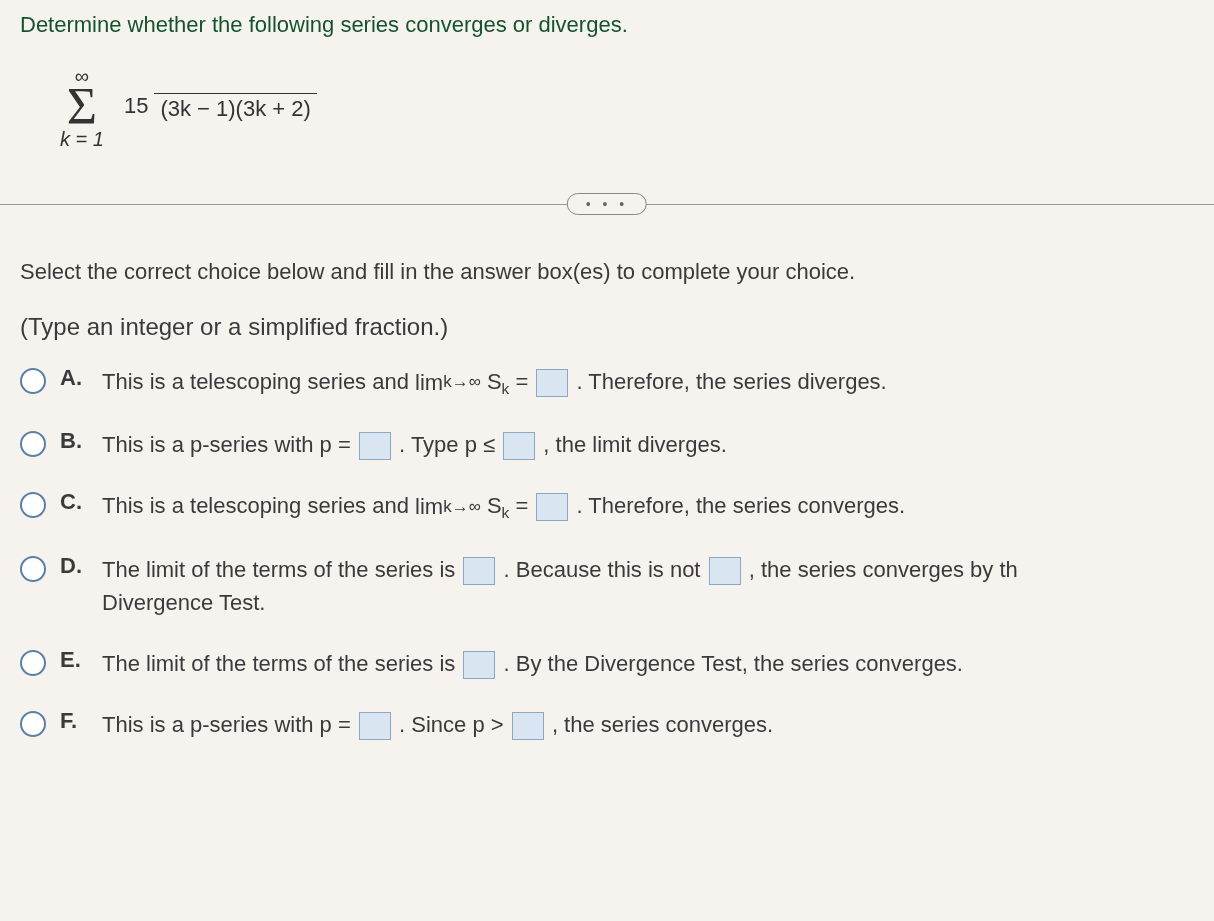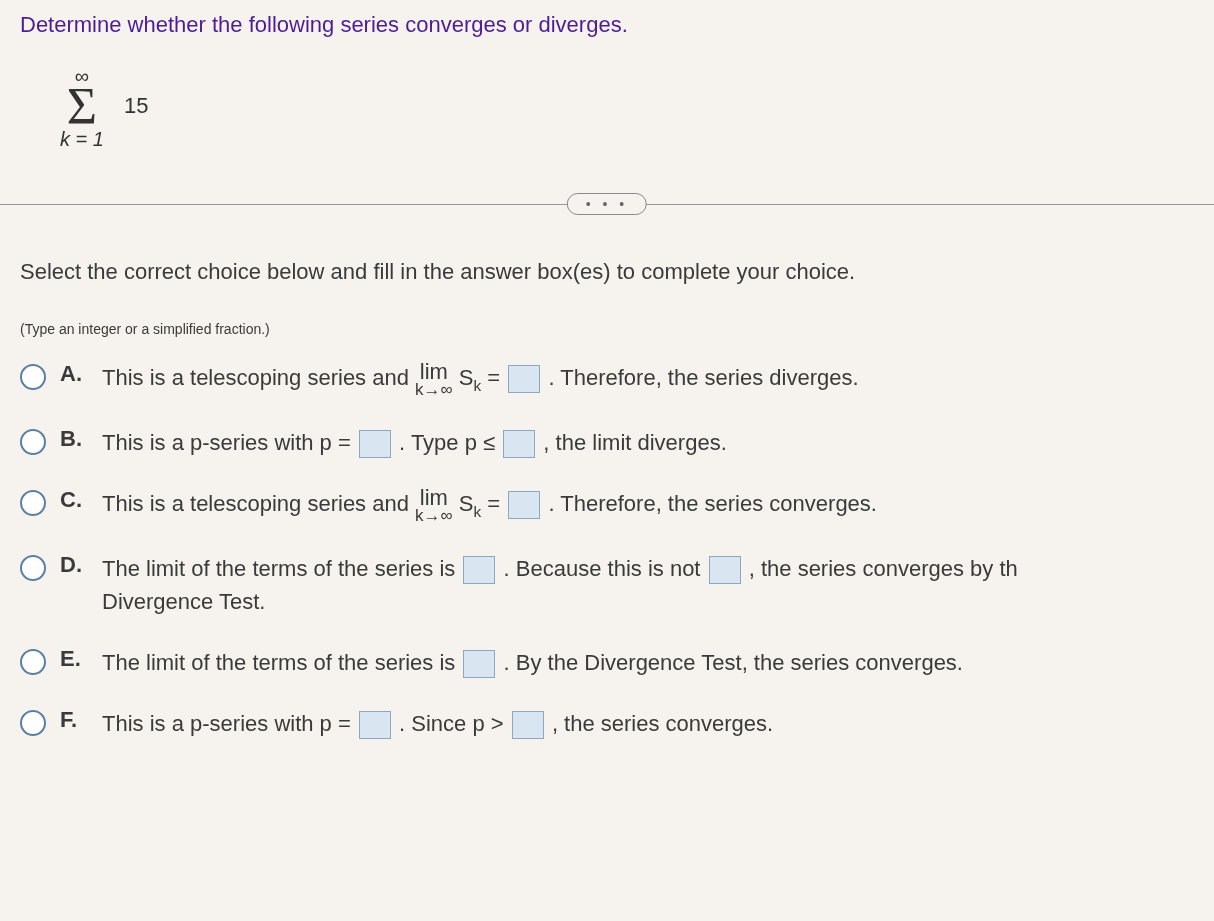--- a/index.html
+++ b/index.html
@@ -7,21 +7,21 @@
     padding: 12px 20px;
     font-family: Arial, Helvetica, sans-serif;
     background: #f6f3ee;
     color: #3a3a3a;
     font-size: 21px;
     width: 1214px;
     box-sizing: border-box;
   }
   .question-text {
     font-size: 22px;
-    color: #4c1d95;
+    color: #14532d;
     margin-bottom: 28px;
   }
   .formula-block {
     display: flex;
     align-items: center;
     margin-left: 40px;
     margin-bottom: 40px;
   }
   .sigma-block {
     display: flex;
@@ -82,24 +82,24 @@
     border: 1.5px solid #888;
     border-radius: 14px;
     padding: 2px 18px;
     color: #666;
     font-size: 14px;
     letter-spacing: 4px;
     cursor: pointer;
   }
   .instruction {
     font-size: 22px;
-    margin-bottom: 36px;
+    margin-bottom: 28px;
   }
   .hint {
-    font-size: 14px;
+    font-size: 24px;
     margin-bottom: 24px;
   }
   .choices {
     display: flex;
     flex-direction: column;
     gap: 28px;
   }
   .choice-row {
     display: flex;
     align-items: flex-start;
@@ -131,21 +131,21 @@
     width: 30px;
     height: 26px;
     background: #d9e6f2;
     border: 1px solid #8aa8c4;
     vertical-align: middle;
     margin: 0 2px;
     cursor: text;
   }
   .limit-inline {
     display: inline-flex;
-    flex-direction: column;
+    flex-direction: row;
     align-items: center;
     vertical-align: middle;
     line-height: 1;
   }
   .limit-top {
     font-size: 22px;
   }
   .limit-bottom {
     font-size: 17px;
     margin-top: -2px;
@@ -161,20 +161,21 @@
 <div class="question-text">Determine whether the following series converges or diverges.</div>
 
 <div class="formula-block">
   <div class="sigma-block">
     <div class="sigma-top">∞</div>
     <div class="sigma-symbol">Σ</div>
     <div class="sigma-bottom">k = 1</div>
   </div>
   <div class="fraction">
     <div class="frac-num">15</div>
+    <div class="frac-den">(3k − 1)(3k + 2)</div>
   </div>
 </div>
 
 <div class="divider-row">
   <div class="hr-line"></div>
   <div class="dots-pill">• • •</div>
 </div>
 
 <div class="instruction">Select the correct choice below and fill in the answer box(es) to complete your choice.</div>
 <div class="hint">(Type an integer or a simplified fraction.)</div>

